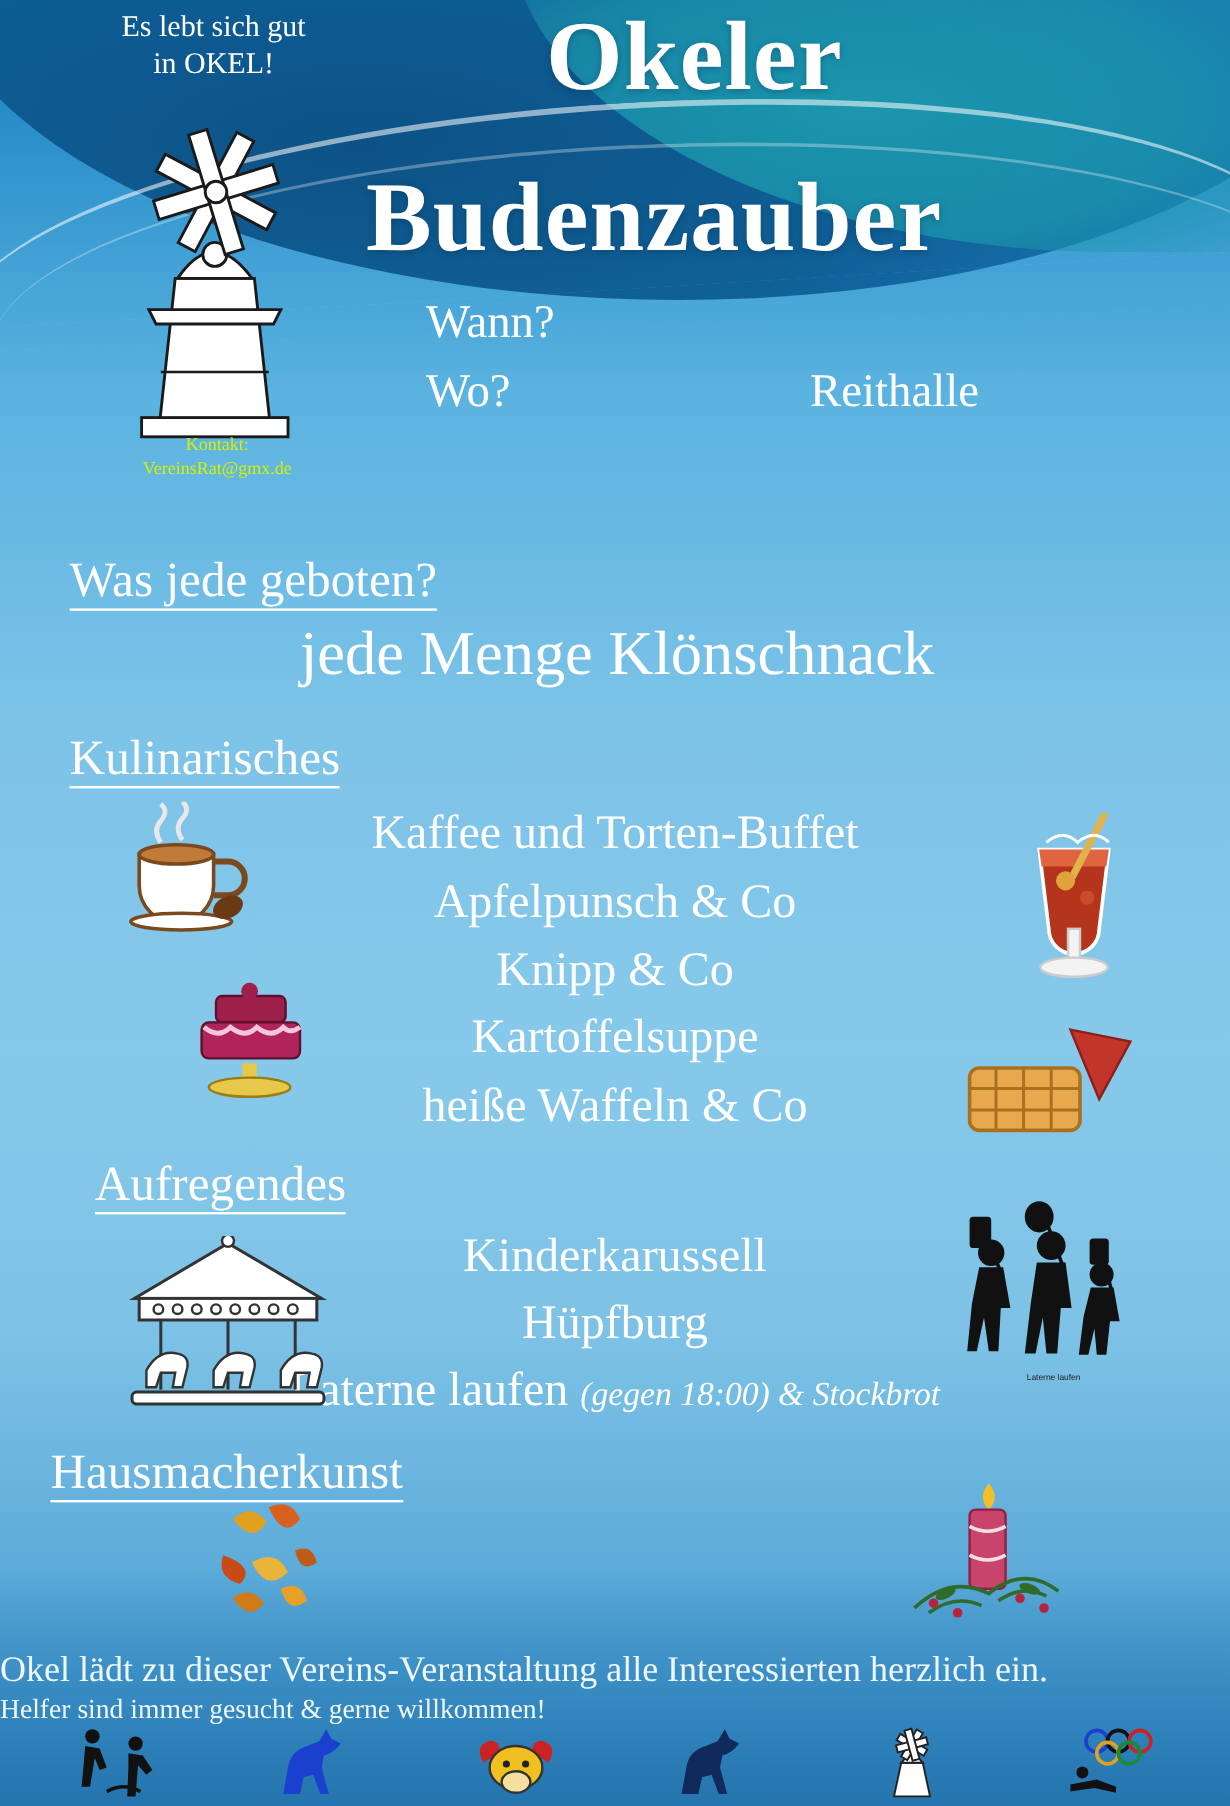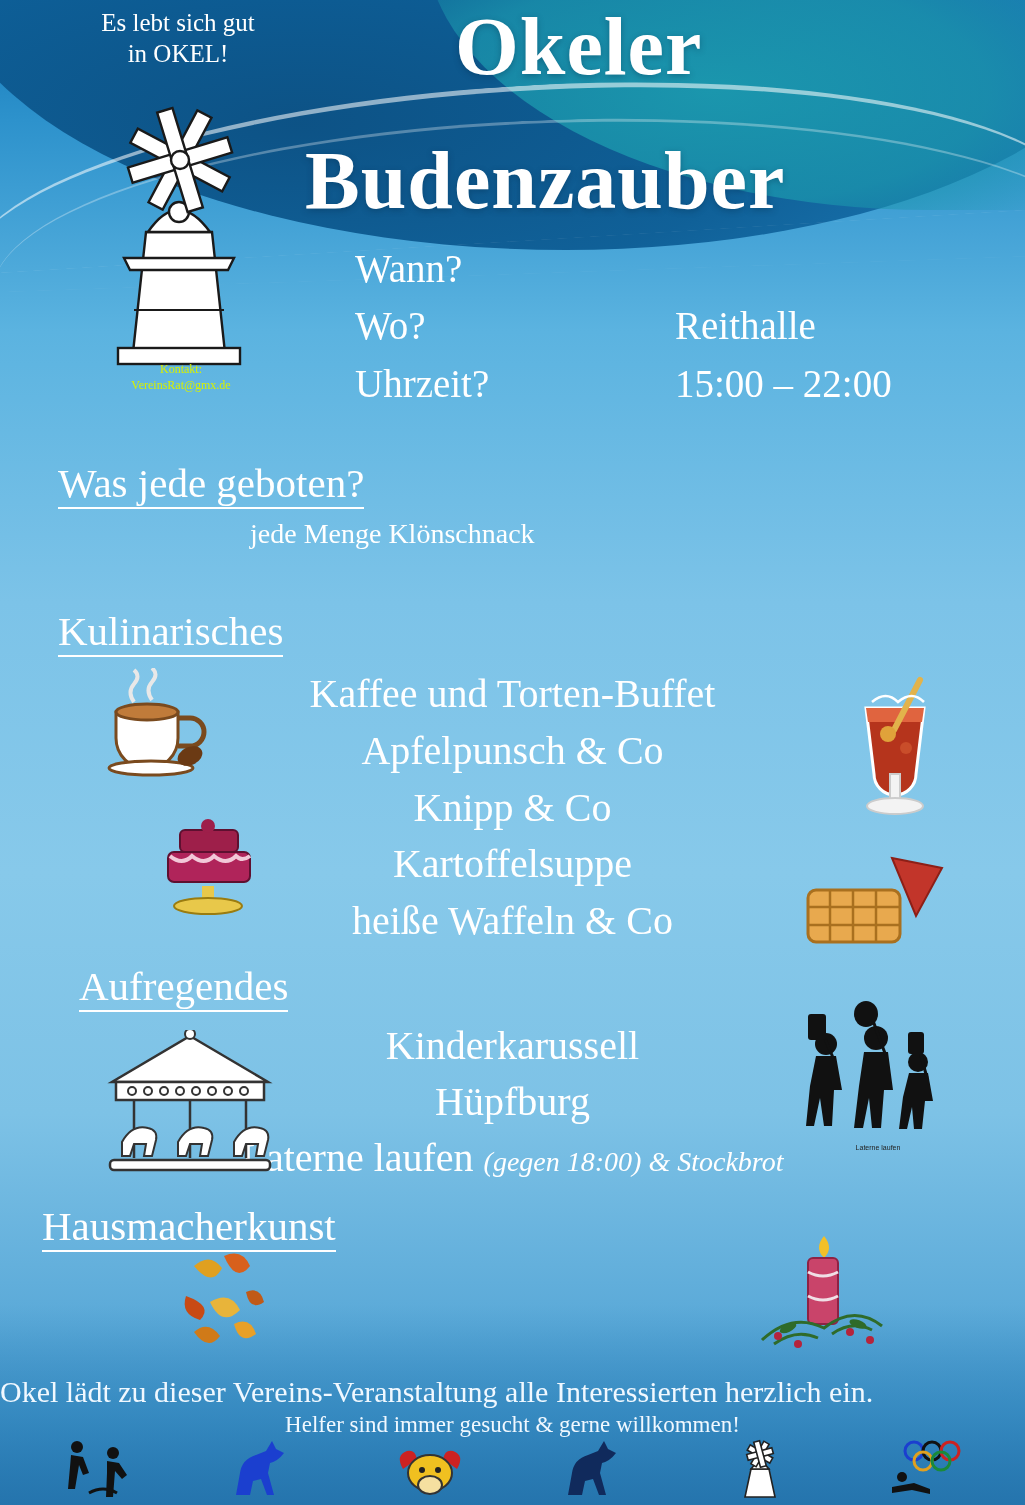--- a/index.html
+++ b/index.html
@@ -98,21 +98,21 @@
     top: 62px;
     width: 232px;
     height: 310px;
   }
   .contact {
     position: absolute;
     left: 46px;
     top: 362px;
     width: 270px;
     text-align: center;
-    font-size: 12px;
+    font-size: 15px;
     line-height: 1.3;
     color: #d8f000;
     font-family: "Liberation Serif", serif;
   }
 
   .title1 {
     position: absolute;
     left: 455px;
     top: 6px;
     font-size: 82px;
@@ -154,21 +154,21 @@
   .section-head {
     position: absolute;
     font-size: 41px;
     color: #ffffff;
     border-bottom: 2px solid #ffffff;
     padding-bottom: 2px;
     line-height: 1.05;
   }
   .body-line {
     position: absolute;
-    font-size: 28px;
+    font-size: 52px;
     color: #ffffff;
     line-height: 1.0;
     white-space: nowrap;
   }
   .small-inline { font-size: 28px; font-style: italic; }
 
   #sec-geboten { left: 58px; top: 462px; }
   #line-kloen  { left: 250px; top: 520px; }
 
   #sec-kulinarisch { left: 58px; top: 610px; }
@@ -202,21 +202,21 @@
     top: 1375px;
     width: 1025px;
     font-size: 30px;
     color: #f0f8ff;
   }
   .footer2 {
     position: absolute;
     left: 0;
     top: 1412px;
     width: 1025px;
-    text-align: center;
+    text-align: left;
     font-size: 23px;
     color: #f0f8ff;
   }
   .footer-icons {
     position: absolute;
     left: 0;
     bottom: 4px;
     width: 1025px;
     height: 70px;
     display: flex;
@@ -286,24 +286,20 @@
   <div class="title1">Okeler</div>
   <div class="title2">Budenzauber</div>
 
   <div class="facts">
     <div class="fact-row">
       <div class="fact-q">Wann?</div>
     </div>
     <div class="fact-row">
       <div class="fact-q">Wo?</div>
       <div class="fact-a">Reithalle</div>
-    </div>
-    <div class="fact-row">
-      <div class="fact-q">Uhrzeit?</div>
-      <div class="fact-a">15:00 – 22:00</div>
     </div>
   </div>
 
   <div class="section-head" id="sec-geboten">Was jede geboten?</div>
   <div class="body-line" id="line-kloen">jede Menge Klönschnack</div>
 
   <div class="section-head" id="sec-kulinarisch">Kulinarisches</div>
   <div class="kul-lines">
     <div>Kaffee und Torten-Buffet</div>
     <div>Apfelpunsch &amp; Co</div>

